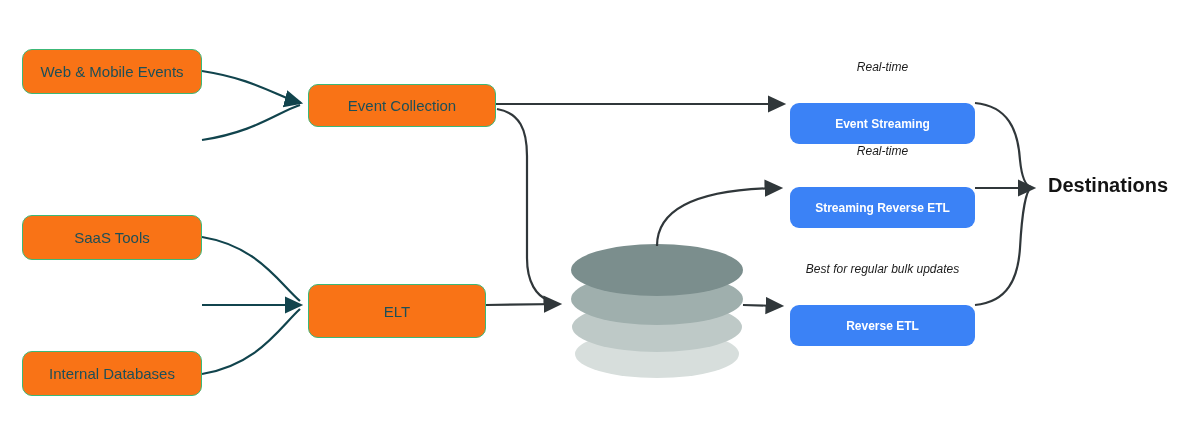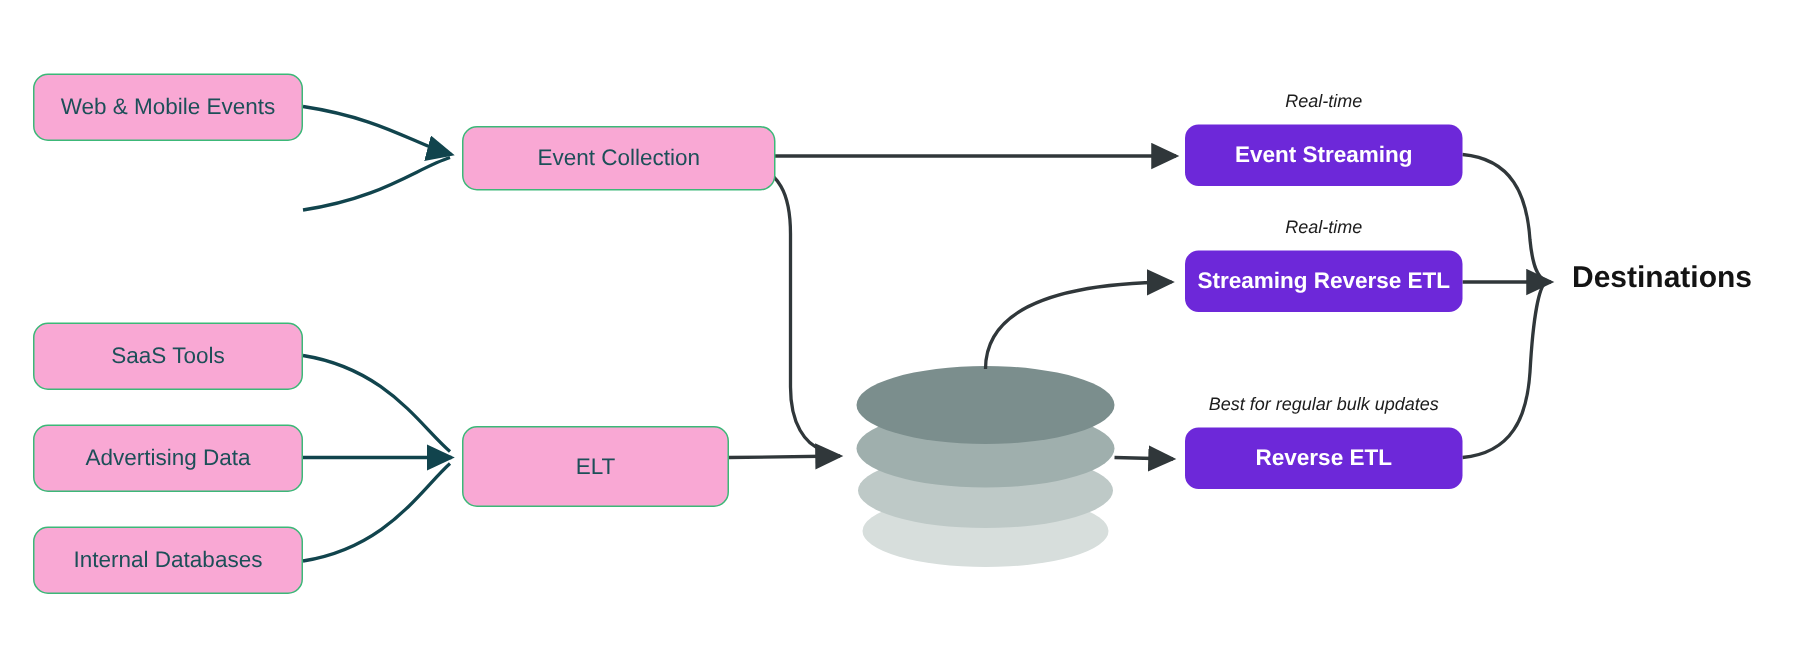--- a/index.html
+++ b/index.html
@@ -6,34 +6,35 @@
   body{
     font-family:"Liberation Sans","DejaVu Sans",sans-serif;
     width:1200px;height:436px;position:relative;overflow:hidden;
   }
   .stage{position:absolute;inset:0;width:1200px;height:436px;}
   svg.layer{position:absolute;left:0;top:0;pointer-events:none;}
   .node-outline{
     position:absolute;
     border:1.5px solid #3cb878;
     border-radius:10px;
-    background:#f9a8d4;
+    background:#f97316;
     display:flex;align-items:center;justify-content:center;
     color:#1d4f58;font-size:15px;
     box-sizing:border-box;
     z-index:2;
   }
   .node-dark{
     position:absolute;
-    background:#6d28d9;
+    background:#3b82f6;
     border-radius:9px;
     display:flex;align-items:center;justify-content:center;
-    color:#ffffff;font-size:15px;font-weight:bold;
+    color:#ffffff;font-size:12px;font-weight:bold;
     box-sizing:border-box;
     z-index:2;
+    margin-top:20px;
   }
   .note{
     position:absolute;
     left:745px;width:275px;
     text-align:center;
     font-style:italic;
     font-size:12px;color:#1c1c1c;
     z-index:2;
   }
   .dest{
@@ -43,21 +44,21 @@
     z-index:2;
   }
   
   .src{left:22px;width:180px;height:45px;}
   #n-web{top:49px;}
   #n-server{top:117px;}
   #n-saas{top:215px;}
   #n-ads{top:283px;}
   #n-internal{top:351px;}
   
-  #n-eventcollection{left:308px;top:84px;width:209px;height:43px;}
+  #n-eventcollection{left:308px;top:84px;width:188px;height:43px;}
   #n-elt{left:308px;top:284px;width:178px;height:54px;}
   
   .out{left:790px;width:185px;height:41px;}
   #n-eventstreaming{top:83px;}
   #n-srevetl{top:167px;}
   #n-revetl{top:285px;}
   #note-1{top:60px;}
   #note-2{top:144px;}
   #note-3{top:262px;}
 </style>
@@ -103,23 +104,20 @@
       <path d="M975,305 C1008,302 1018,278 1020,248 C1022,212 1026,190 1031,188"></path>
     </g>
   </svg>
 
   <div id="n-web" class="node-outline src">
     <span>Web &amp; Mobile Events</span>
   </div>
   <div id="n-saas" class="node-outline src">
     <span>SaaS Tools</span>
   </div>
-  <div id="n-ads" class="node-outline src">
-    <span>Advertising Data</span>
-  </div>
   <div id="n-internal" class="node-outline src">
     <span>Internal Databases</span>
   </div>
 
   <div id="n-eventcollection" class="node-outline">
     <span>Event Collection</span>
   </div>
   <div id="n-elt" class="node-outline">
     <span>ELT</span>
   </div>

